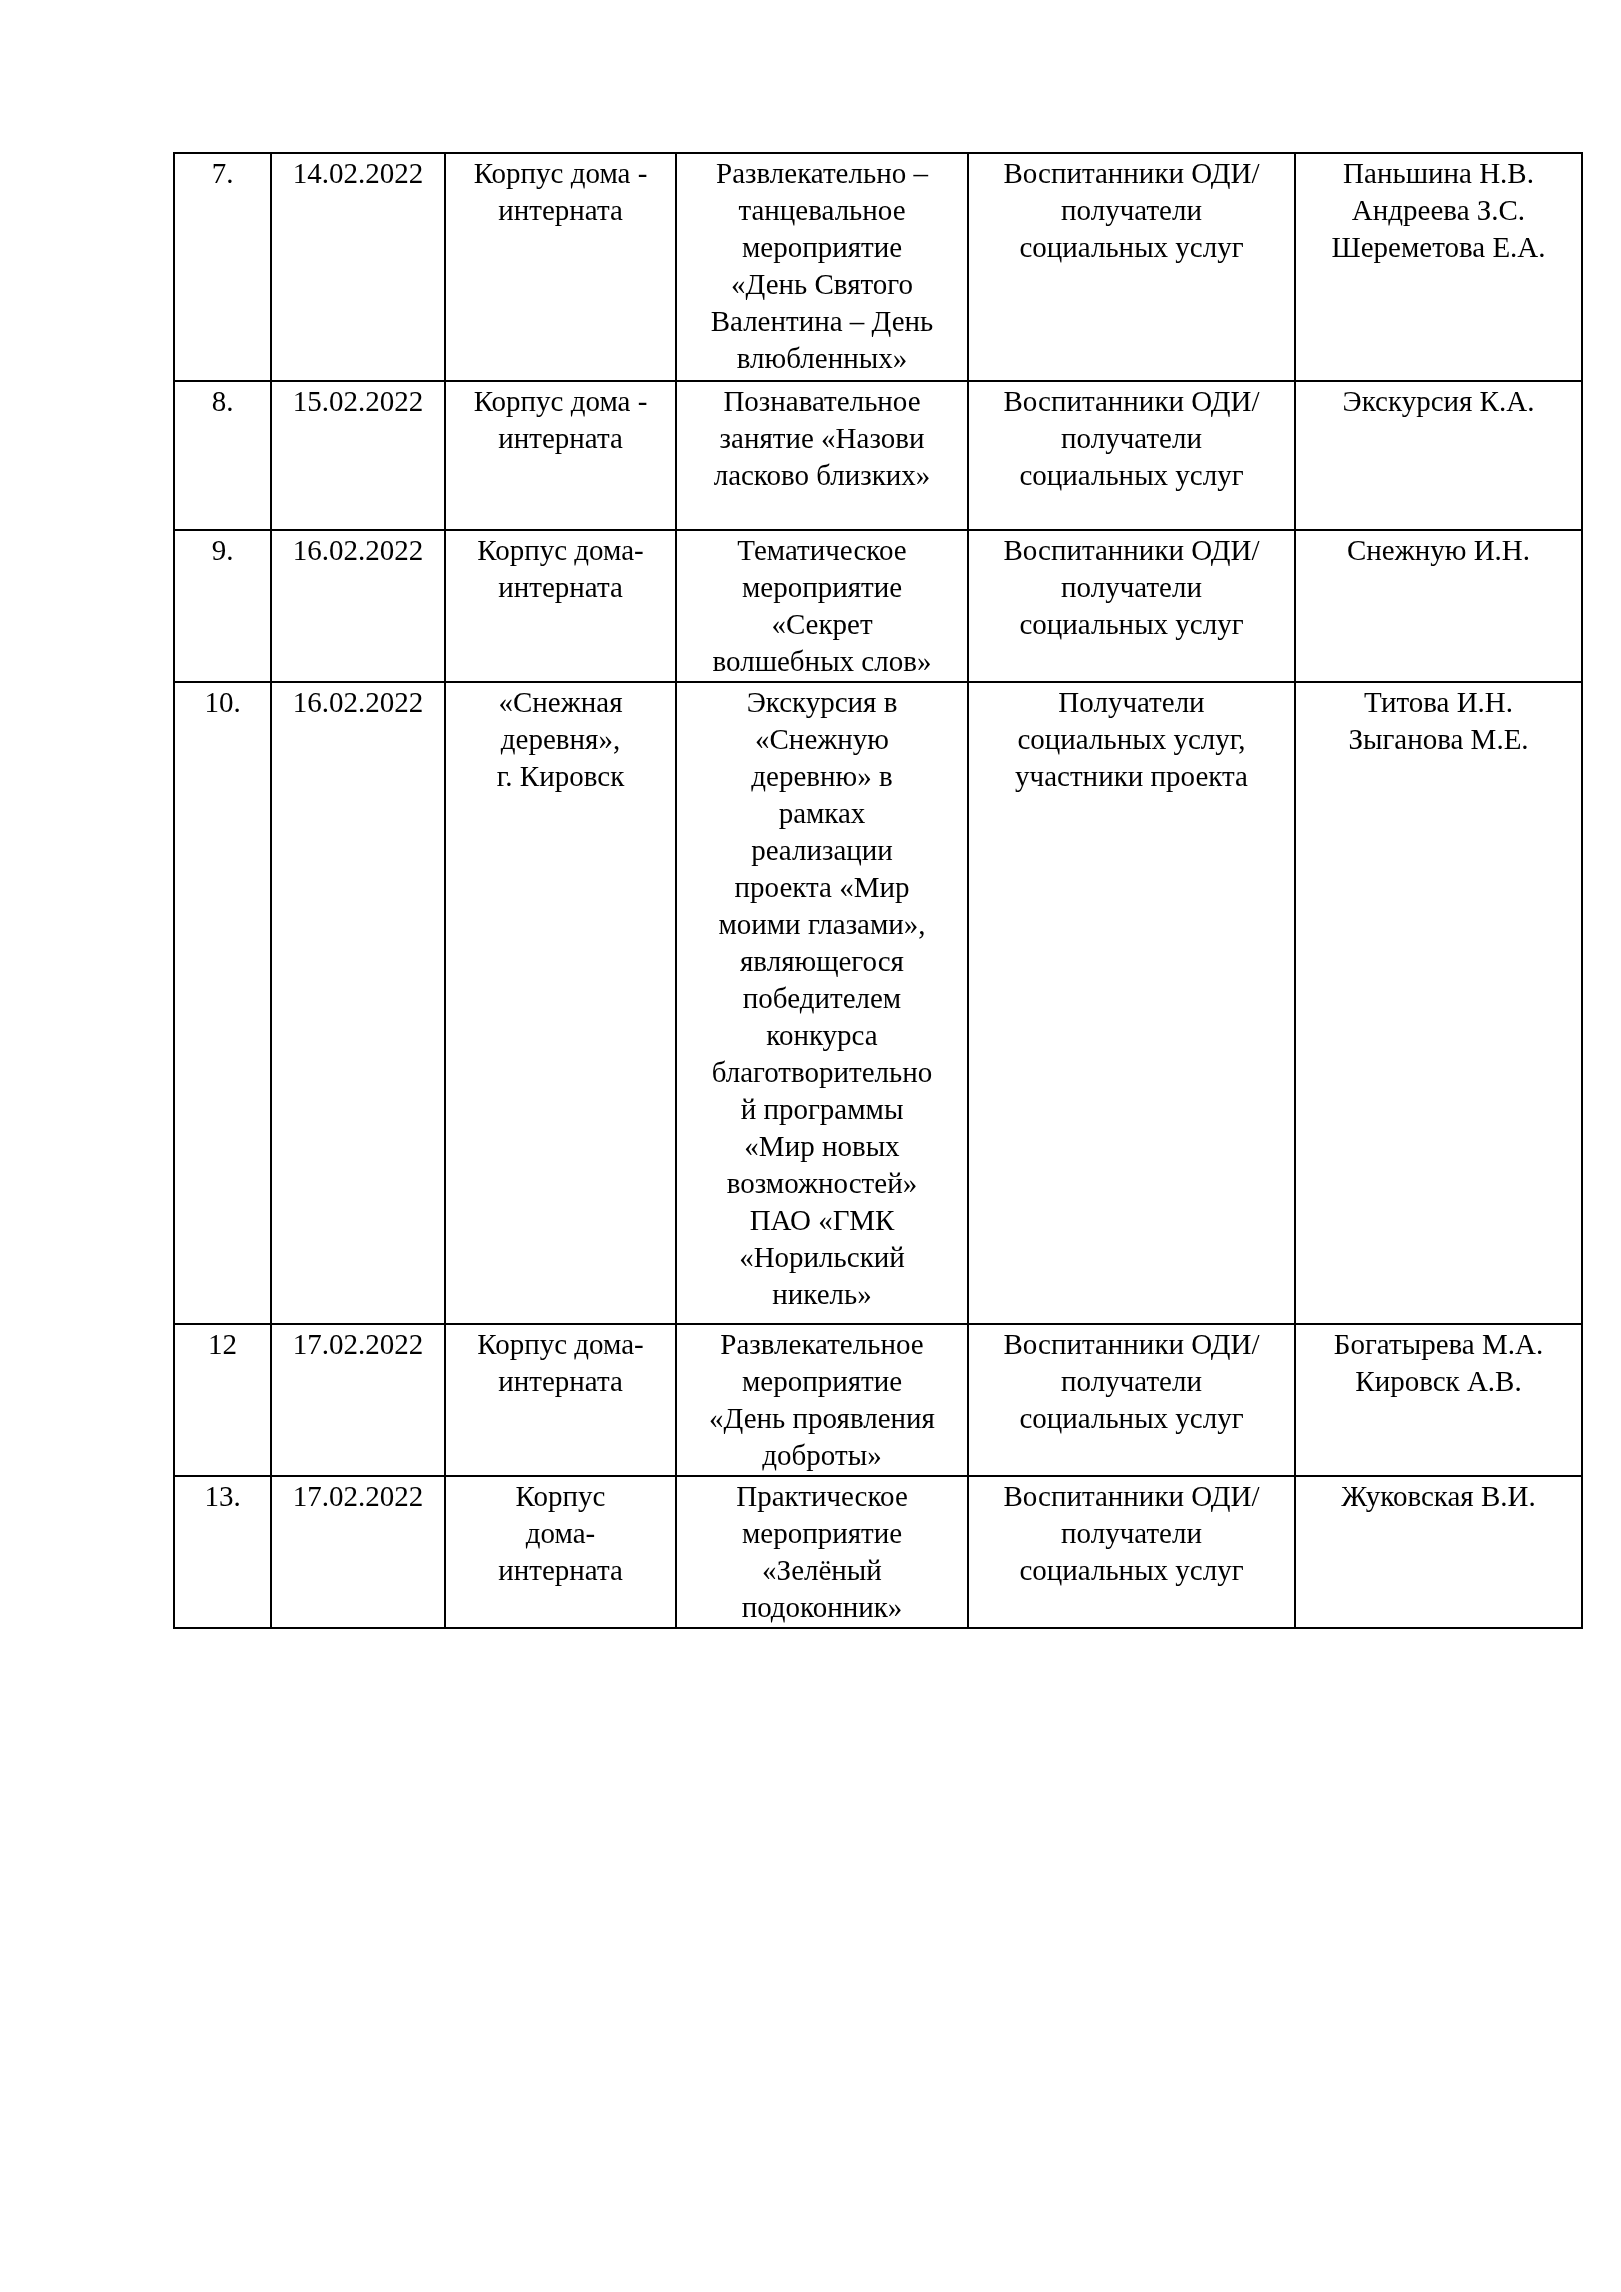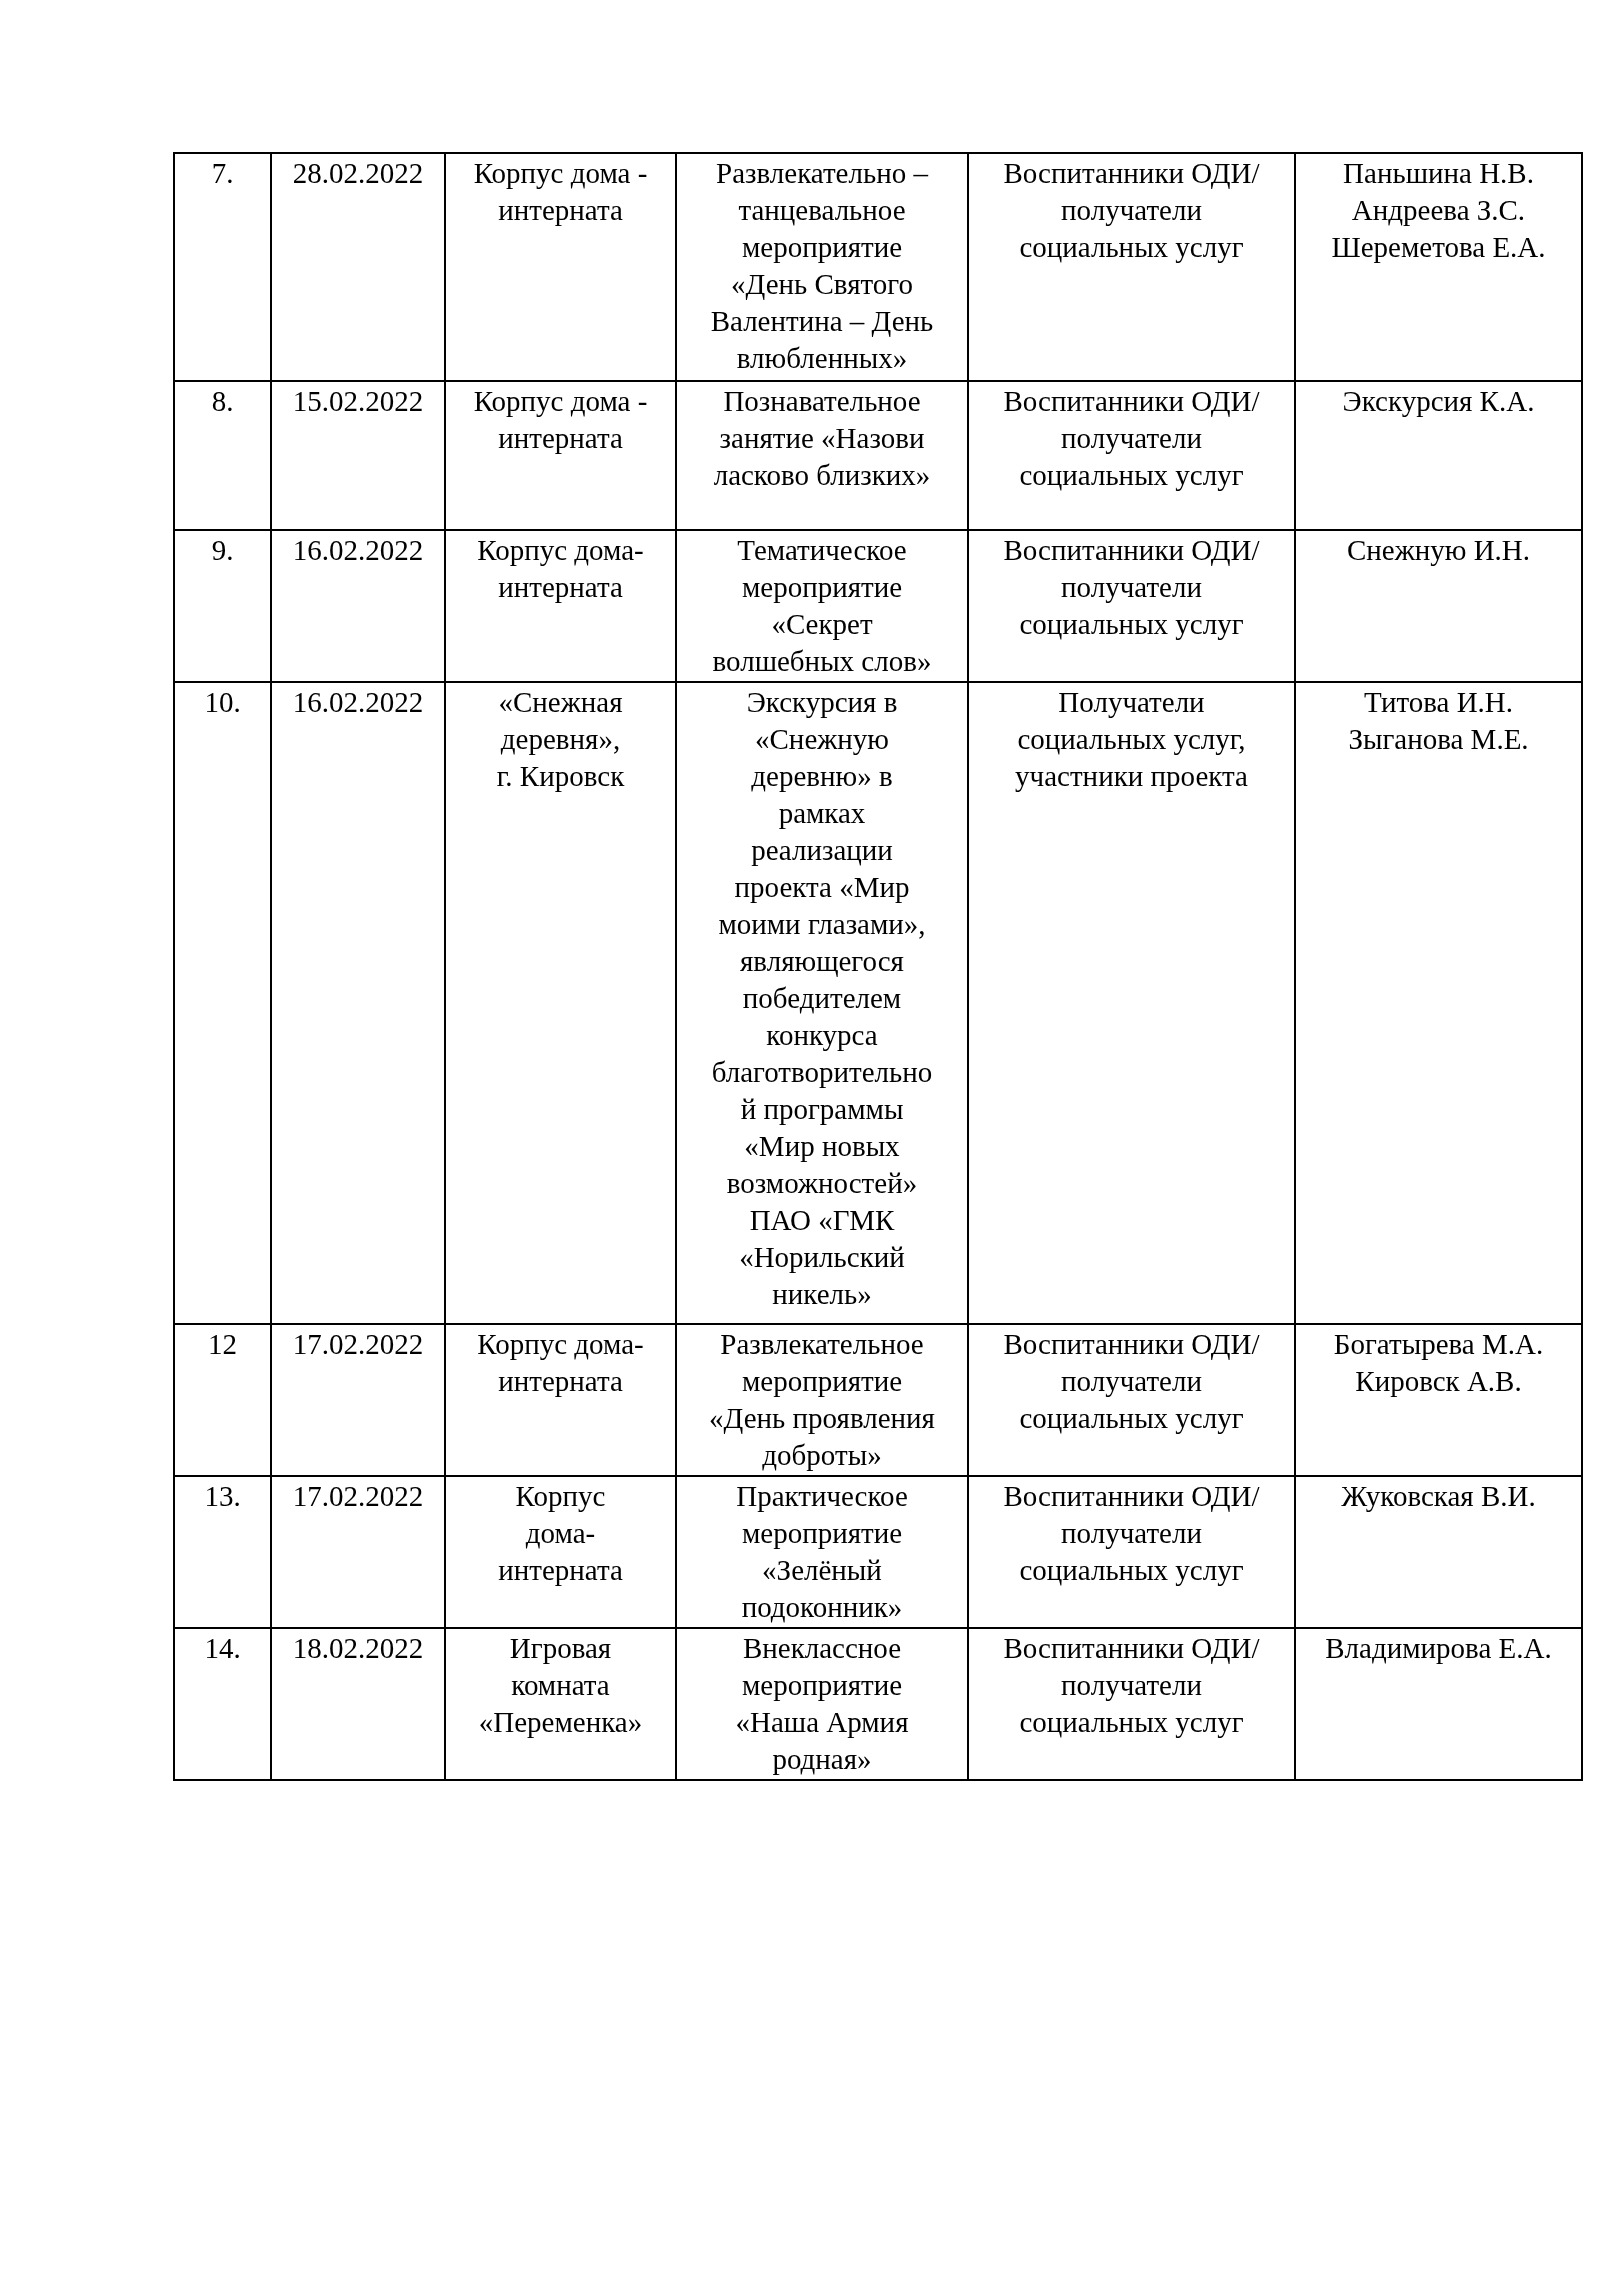--- a/index.html
+++ b/index.html
@@ -53,21 +53,21 @@
       <col style="width:97px">
       <col style="width:174px">
       <col style="width:231px">
       <col style="width:292px">
       <col style="width:327px">
       <col style="width:287px">
     </colgroup>
     <tbody>
       <tr class="r0">
         <td class="c-num">7.</td>
-        <td class="c-date">28.02.2022</td>
+        <td class="c-date">14.02.2022</td>
         <td class="c-loc">Корпус дома -
 интерната</td>
         <td class="c-ev">Развлекательно –
 танцевальное
 мероприятие
 «День Святого
 Валентина – День
 влюбленных»</td>
         <td class="c-part">Воспитанники ОДИ/
 получатели
@@ -155,31 +155,16 @@
 интерната</td>
         <td class="c-ev">Практическое
 мероприятие
 «Зелёный
 подоконник»</td>
         <td class="c-part">Воспитанники ОДИ/
 получатели
 социальных услуг</td>
         <td class="c-resp">Жуковская В.И.</td>
       </tr>
-      <tr class="r7">
-        <td class="c-num">14.</td>
-        <td class="c-date">18.02.2022</td>
-        <td class="c-loc">Игровая
-комната
-«Переменка»</td>
-        <td class="c-ev">Внеклассное
-мероприятие
-«Наша Армия
-родная»</td>
-        <td class="c-part">Воспитанники ОДИ/
-получатели
-социальных услуг</td>
-        <td class="c-resp">Владимирова Е.А.</td>
-      </tr>
     </tbody>
   </table>
 </div>
 
 
 </body></html>

